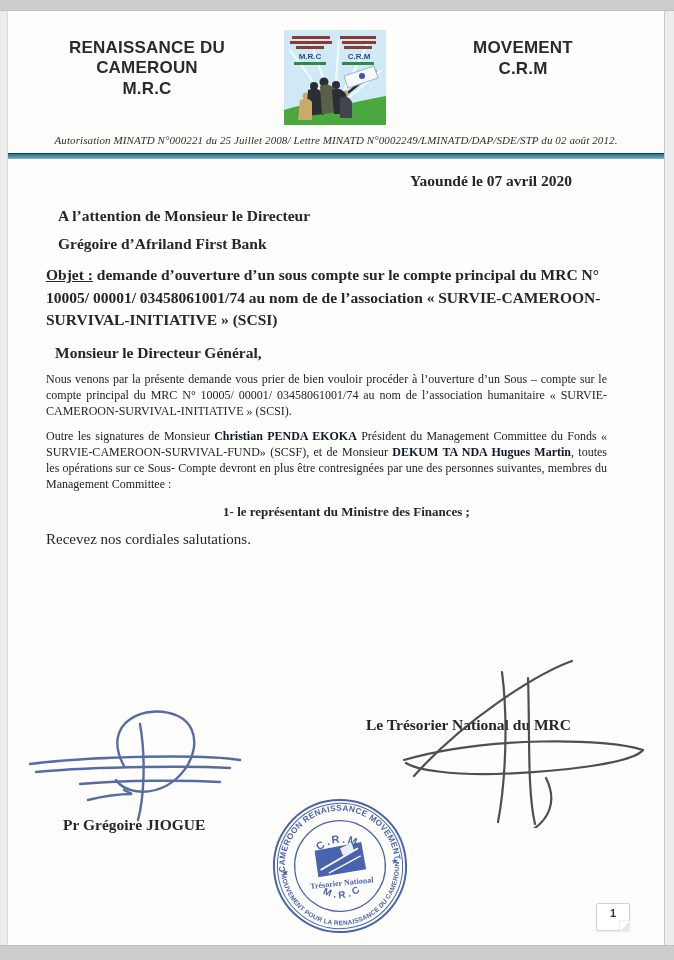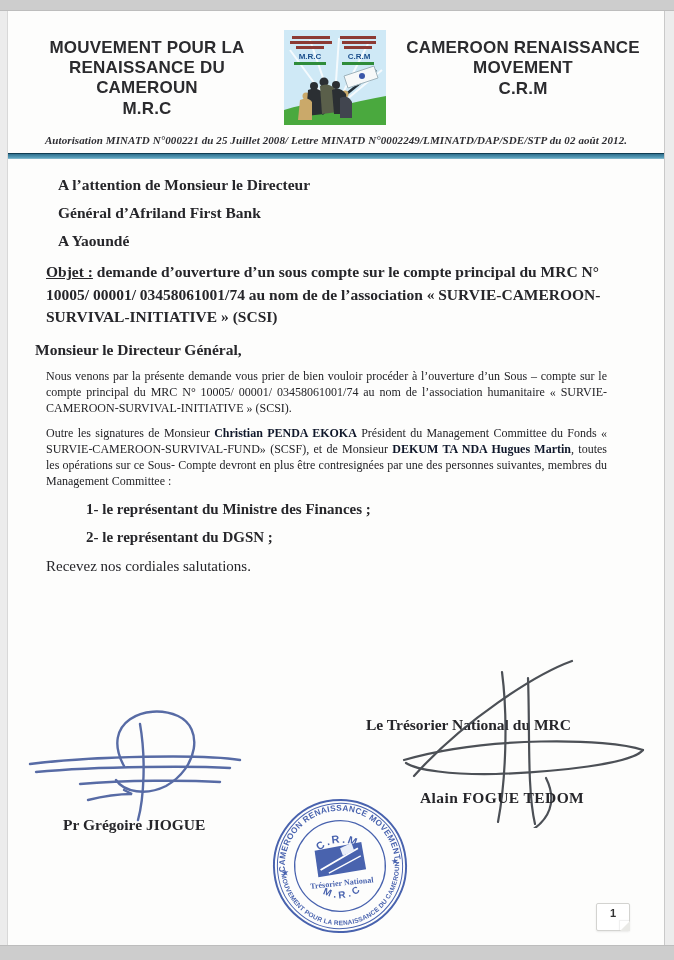--- a/index.html
+++ b/index.html
@@ -20,21 +20,21 @@
   }
   
   .lh-row{display:flex;align-items:flex-start;padding:20px 10px 0 8px;}
   .org{flex:1;text-align:center;font-family:"Liberation Sans","DejaVu Sans",sans-serif;
        font-weight:900;font-size:17px;line-height:20px;color:#2b2b2e;letter-spacing:.2px;padding-top:8px;}
   .org div{margin-bottom:0;}
   .org .abbr{margin-top:1px;}
   .logo-box{width:102px;height:95px;flex:0 0 102px;margin:0 6px;}
   .auth{
     text-align:center;font-style:italic;font-size:11px;color:#2e2e33;
-    margin-top:9px;letter-spacing:.1px;font-weight:bold;
+    margin-top:9px;letter-spacing:.1px;
   }
   .rule{
     margin-top:7px;height:4px;
     background:linear-gradient(#2f6f8d,#5ea4bf);
     border-top:1.5px solid #113d52;border-bottom:1px solid #7fb5c9;
   }
   
   .date{
     text-align:right;margin:13px 92px 0 38px;
     font-weight:bold;font-size:15.5px;
@@ -42,28 +42,28 @@
   .addr{
     text-align:left;font-weight:bold;font-size:15.5px;
     margin:10px 90px 0 50px;
   }
   .addr1{margin-top:17px;}
   .subject{
     margin:11px 56px 11px 38px;font-weight:bold;font-size:15.5px;line-height:22.5px;
     text-align:left;
   }
   .subject .u{text-decoration:underline;}
-  .salut{margin:12px 56px 0 27px;font-weight:bold;font-size:15.5px;}
+  .salut{margin:12px 56px 0 47px;font-weight:bold;font-size:15.5px;}
   .para{
     margin:9px 57px 0 38px;font-size:12px;line-height:16px;text-align:justify;
     font-weight:400;color:#232327;
   }
   .para b{font-weight:bold;color:#0f172a;}
   .list{list-style:none;margin:12px 57px 0 78px;padding:0;}
-  .list li{font-weight:bold;font-size:15px;margin-bottom:11.5px;}
+  .list li{font-weight:bold;font-size:13px;margin-bottom:11.5px;text-align:center;}
   .closing{margin:3px 57px 0 38px;font-size:15px;}
   
   .abs{position:absolute;z-index:2;}
   .sig-title{left:358px;top:706px;font-weight:bold;font-size:15.5px;}
   .sig-name-right{left:412px;top:779px;font-weight:bold;font-size:15.5px;letter-spacing:.4px;}
   .sig-name-left{left:55px;top:806px;font-weight:bold;font-size:15.5px;text-align:center;}
   .sig-svg-right{left:388px;top:648px;width:268px;height:170px;}
   .sig-svg-left{left:20px;top:696px;width:238px;height:118px;}
   .stamp{left:263px;top:787px;width:138px;height:138px;transform:rotate(-6deg);opacity:.92;}
   .page-badge{
@@ -83,21 +83,20 @@
 </head>
 <body>
 
 <div class="edge-strip edge-top"></div>
 <div class="edge-strip edge-bottom"></div>
 
 <div class="page">
 
   <div class="lh-row">
     <div class="org">
-      <div>MOUVEMENT POUR LA</div>
       <div>RENAISSANCE DU CAMEROUN</div>
       <div class="abbr">M.R.C</div>
     </div>
 
     <div class="logo-box">
       <svg viewBox="0 0 102 95" width="102" height="95">
         <rect x="0" y="0" width="102" height="95" fill="#cfe9f6"></rect>
 
         <g stroke="#ffffff" stroke-width="2" opacity=".8">
           <line x1="50" y1="80" x2="6" y2="20"></line>
@@ -138,61 +137,58 @@
           <path d="M24,60 Q32,56 38,62 L40,84 L22,86 Z"></path>
           <path d="M36,56 Q44,52 50,58 L54,82 L38,84 Z" fill="#5a5f4a"></path>
           <path d="M48,60 Q56,56 62,64 L64,84 L50,84 Z"></path>
           <path d="M16,70 Q24,66 28,72 L28,90 L14,90 Z" fill="#caa96a"></path>
           <path d="M56,68 Q64,64 68,72 L68,88 L56,88 Z" fill="#41454f"></path>
         </g>
       </svg>
     </div>
 
     <div class="org">
-      <div>CAMEROON RENAISSANCE</div>
       <div>MOVEMENT</div>
       <div class="abbr">C.R.M</div>
     </div>
   </div>
 
   <div class="auth">Autorisation MINATD N°000221 du 25 Juillet 2008/ Lettre MINATD N°0002249/LMINATD/DAP/SDE/STP du 02 août 2012.</div>
   <div class="rule"></div>
 
+  <div class="date">Yaoundé le 07 avril 2020</div>
   <div class="addr addr1">A l’attention de Monsieur le Directeur</div>
-  <div class="addr">Général d’Afriland First Bank</div>
-  <div class="addr">A Yaoundé</div>
+  <div class="addr">Grégoire d’Afriland First Bank</div>
 
   <p class="subject"><span class="u">Objet :</span> <span>demande d’ouverture d’un sous compte sur le compte principal du MRC N° 10005/ 00001/ 03458061001/74 au nom de de l’association « SURVIE-CAMEROON-SURVIVAL-INITIATIVE » (SCSI)</span></p>
 
   <p class="salut">Monsieur le Directeur Général,</p>
 
   <p class="para">Nous venons par la présente demande vous prier de bien vouloir procéder à l’ouverture d’un Sous – compte sur le compte principal du MRC N° 10005/ 00001/ 03458061001/74 au nom de l’association humanitaire « SURVIE-CAMEROON-SURVIVAL-INITIATIVE » (SCSI).</p>
 
   <p class="para"><span>Outre les signatures de Monsieur </span><b>Christian PENDA EKOKA</b><span> Président du Management Committee du Fonds « SURVIE-CAMEROON-SURVIVAL-FUND» (SCSF), et de Monsieur </span><b>DEKUM TA NDA Hugues Martin</b><span>, toutes les opérations sur ce Sous- Compte devront en plus être contresignées par une des personnes suivantes, membres du Management Committee :</span></p>
 
   <ol class="list">
     <li>1-  le représentant du Ministre des Finances ;</li>
-    <li>2-  le représentant du DGSN ;</li>
   </ol>
 
   <p class="closing">Recevez nos cordiales salutations.</p>
 
   <div class="abs sig-title">Le Trésorier National du MRC</div>
 
   <svg class="abs sig-svg-right" viewBox="0 0 268 170">
     <g fill="none" stroke="#43474e" stroke-width="2.2" stroke-linecap="round" opacity=".95">
       <path d="M18,118 C 68,62 140,16 176,3"></path>
       <path d="M106,14 C 112,60 110,122 102,164"></path>
       <path d="M132,20 C 134,72 131,132 139,166"></path>
       <path d="M8,102 C 90,78 212,80 247,92"></path>
       <path d="M247,92 C 236,106 160,114 100,116 C 56,117 20,112 10,105"></path>
       <path d="M150,120 C 162,144 152,162 136,172"></path>
     </g>
   </svg>
-  <div class="abs sig-name-right">Alain FOGUE TEDOM</div>
 
   <svg class="abs sig-svg-left" viewBox="0 0 238 118">
     <g fill="none" stroke="#4a5f9e" stroke-width="2.4" stroke-linecap="round" opacity=".92">
       <path d="M96,60 C 72,16 118,-4 150,10 C 176,22 170,62 138,80 C 118,90 96,86 88,74"></path>
       <path d="M112,18 C 118,52 116,92 110,114"></path>
       <path d="M2,58 C 66,50 176,48 212,54"></path>
       <path d="M8,66 C 72,60 168,60 202,62"></path>
       <path d="M52,78 C 98,74 158,74 192,76"></path>
       <path d="M60,94 C 76,90 92,88 104,88 L 96,84"></path>
     </g>

